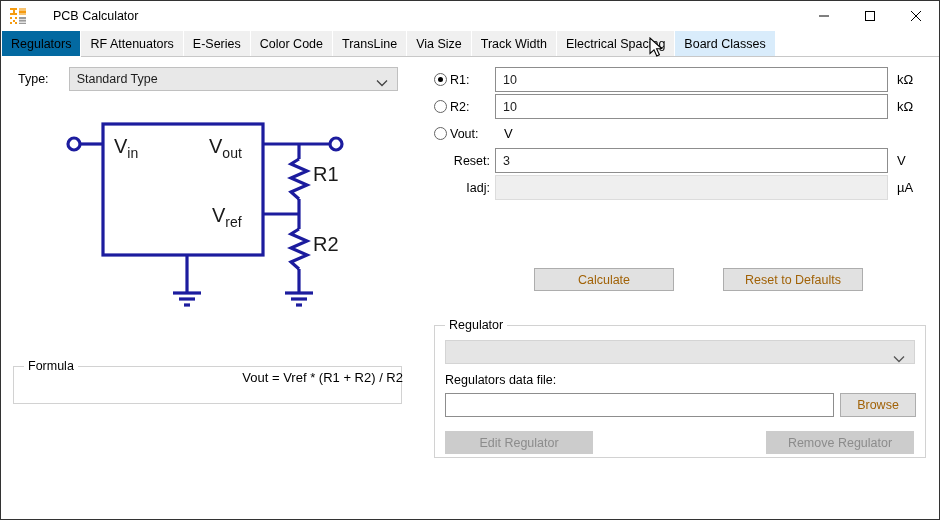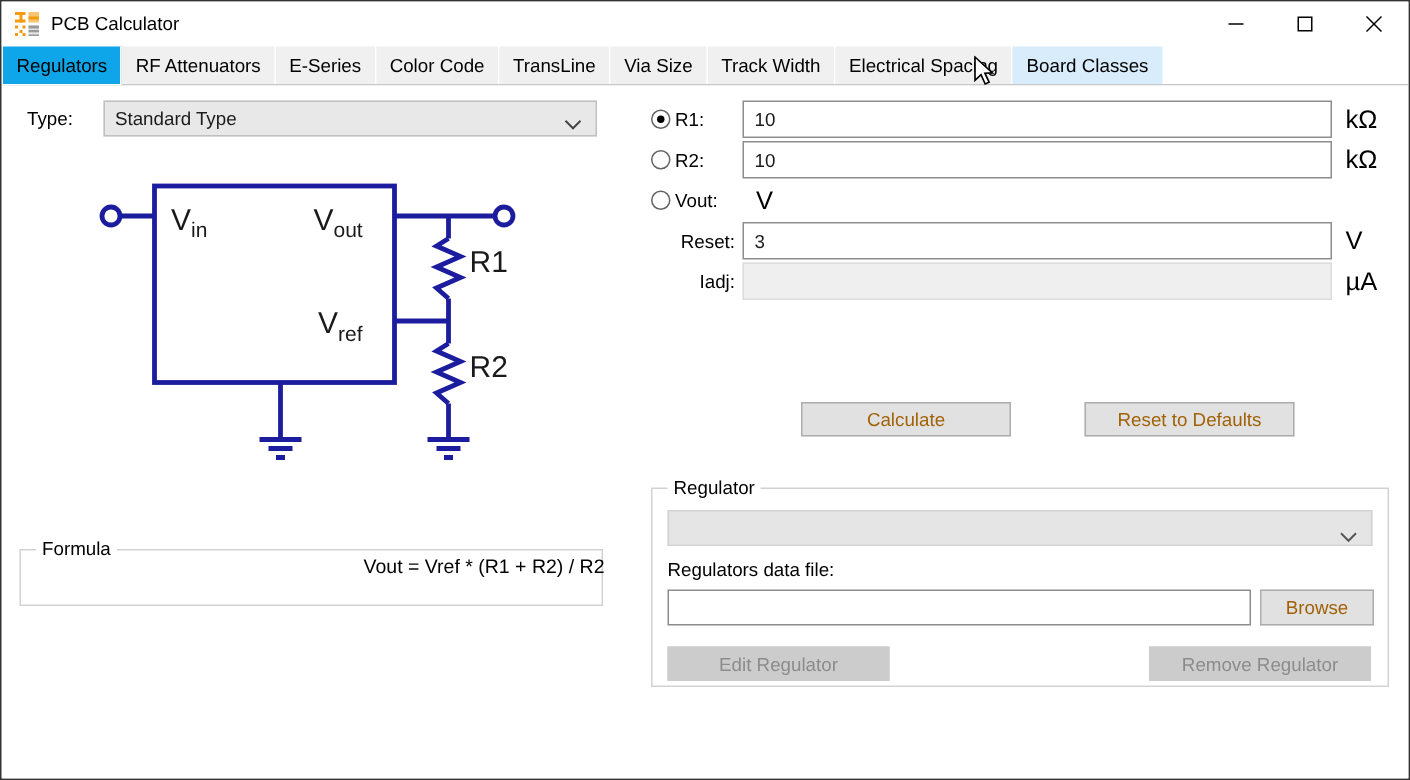--- a/index.html
+++ b/index.html
@@ -16,21 +16,21 @@
     background: #ffffff;
     border: 1px solid #333333;
     overflow: hidden;
   }
 
   
   #titlebar {
     position: absolute; left: 0; top: 0;
     width: 938px; height: 30px;
     background: #ffffff;
-    display: flex; align-items: center;
+    display: flex; align-items: center; gap: 19px;
   }
   #app-icon {
     width: 16px; height: 16px;
     margin-left: 9px; margin-right: 8px;
     display: grid;
     grid-template-columns: 7px 7px;
     grid-template-rows: 7px 7px;
     gap: 2px;
     flex: none;
   }
@@ -75,21 +75,21 @@
   #tabstrip .tabrow { position: relative; height: 26px; display: flex; align-items: stretch; }
   .tab {
     height: 26px;
     padding: 0 9px;
     display: flex; align-items: center;
     font-size: 12.5px; color: #000000;
     background: #f0f0f0;
     border-right: 1px solid #ffffff;
     white-space: nowrap;
   }
-  .tab.selected { background: #0ea5e9; }
+  .tab.selected { background: #0369a1; }
   .tab.hover { background: #d9ecfb; }
   #tab-underline {
     position: absolute; left: 0; top: 25px; width: 937px; height: 1px;
     background: #c8c8c8;
   }
   #tab-underline-gap {
     position: absolute; top: 25px; height: 1px; background: #ffffff;
   }
 
   
@@ -160,21 +160,21 @@
     height: 25px; flex: 1;
     border: 1px solid #8d8d8d;
     background: #ffffff;
     display: flex; align-items: center;
     padding-left: 7px;
     font-size: 12.5px; color: #1c1c1c;
   }
   .textbox.disabled {
     background: #efefef; border: 1px solid #dcdcdc; color: #9a9a9a;
   }
-  .unit { width: 34px; margin-left: 9px; font-size: 17px; color: #000; }
+  .unit { width: 34px; margin-left: 9px; font-size: 13px; color: #000; }
 
   .btn {
     position: absolute;
     height: 23px;
     background: #e1e1e1;
     border: 1px solid #adadad;
     display: flex; align-items: center; justify-content: center;
     font-size: 12.5px; color: #a16207;
   }
   .btn.disabled { background: #cccccc; border: 1px solid #cccccc; color: #8c8c8c; }

